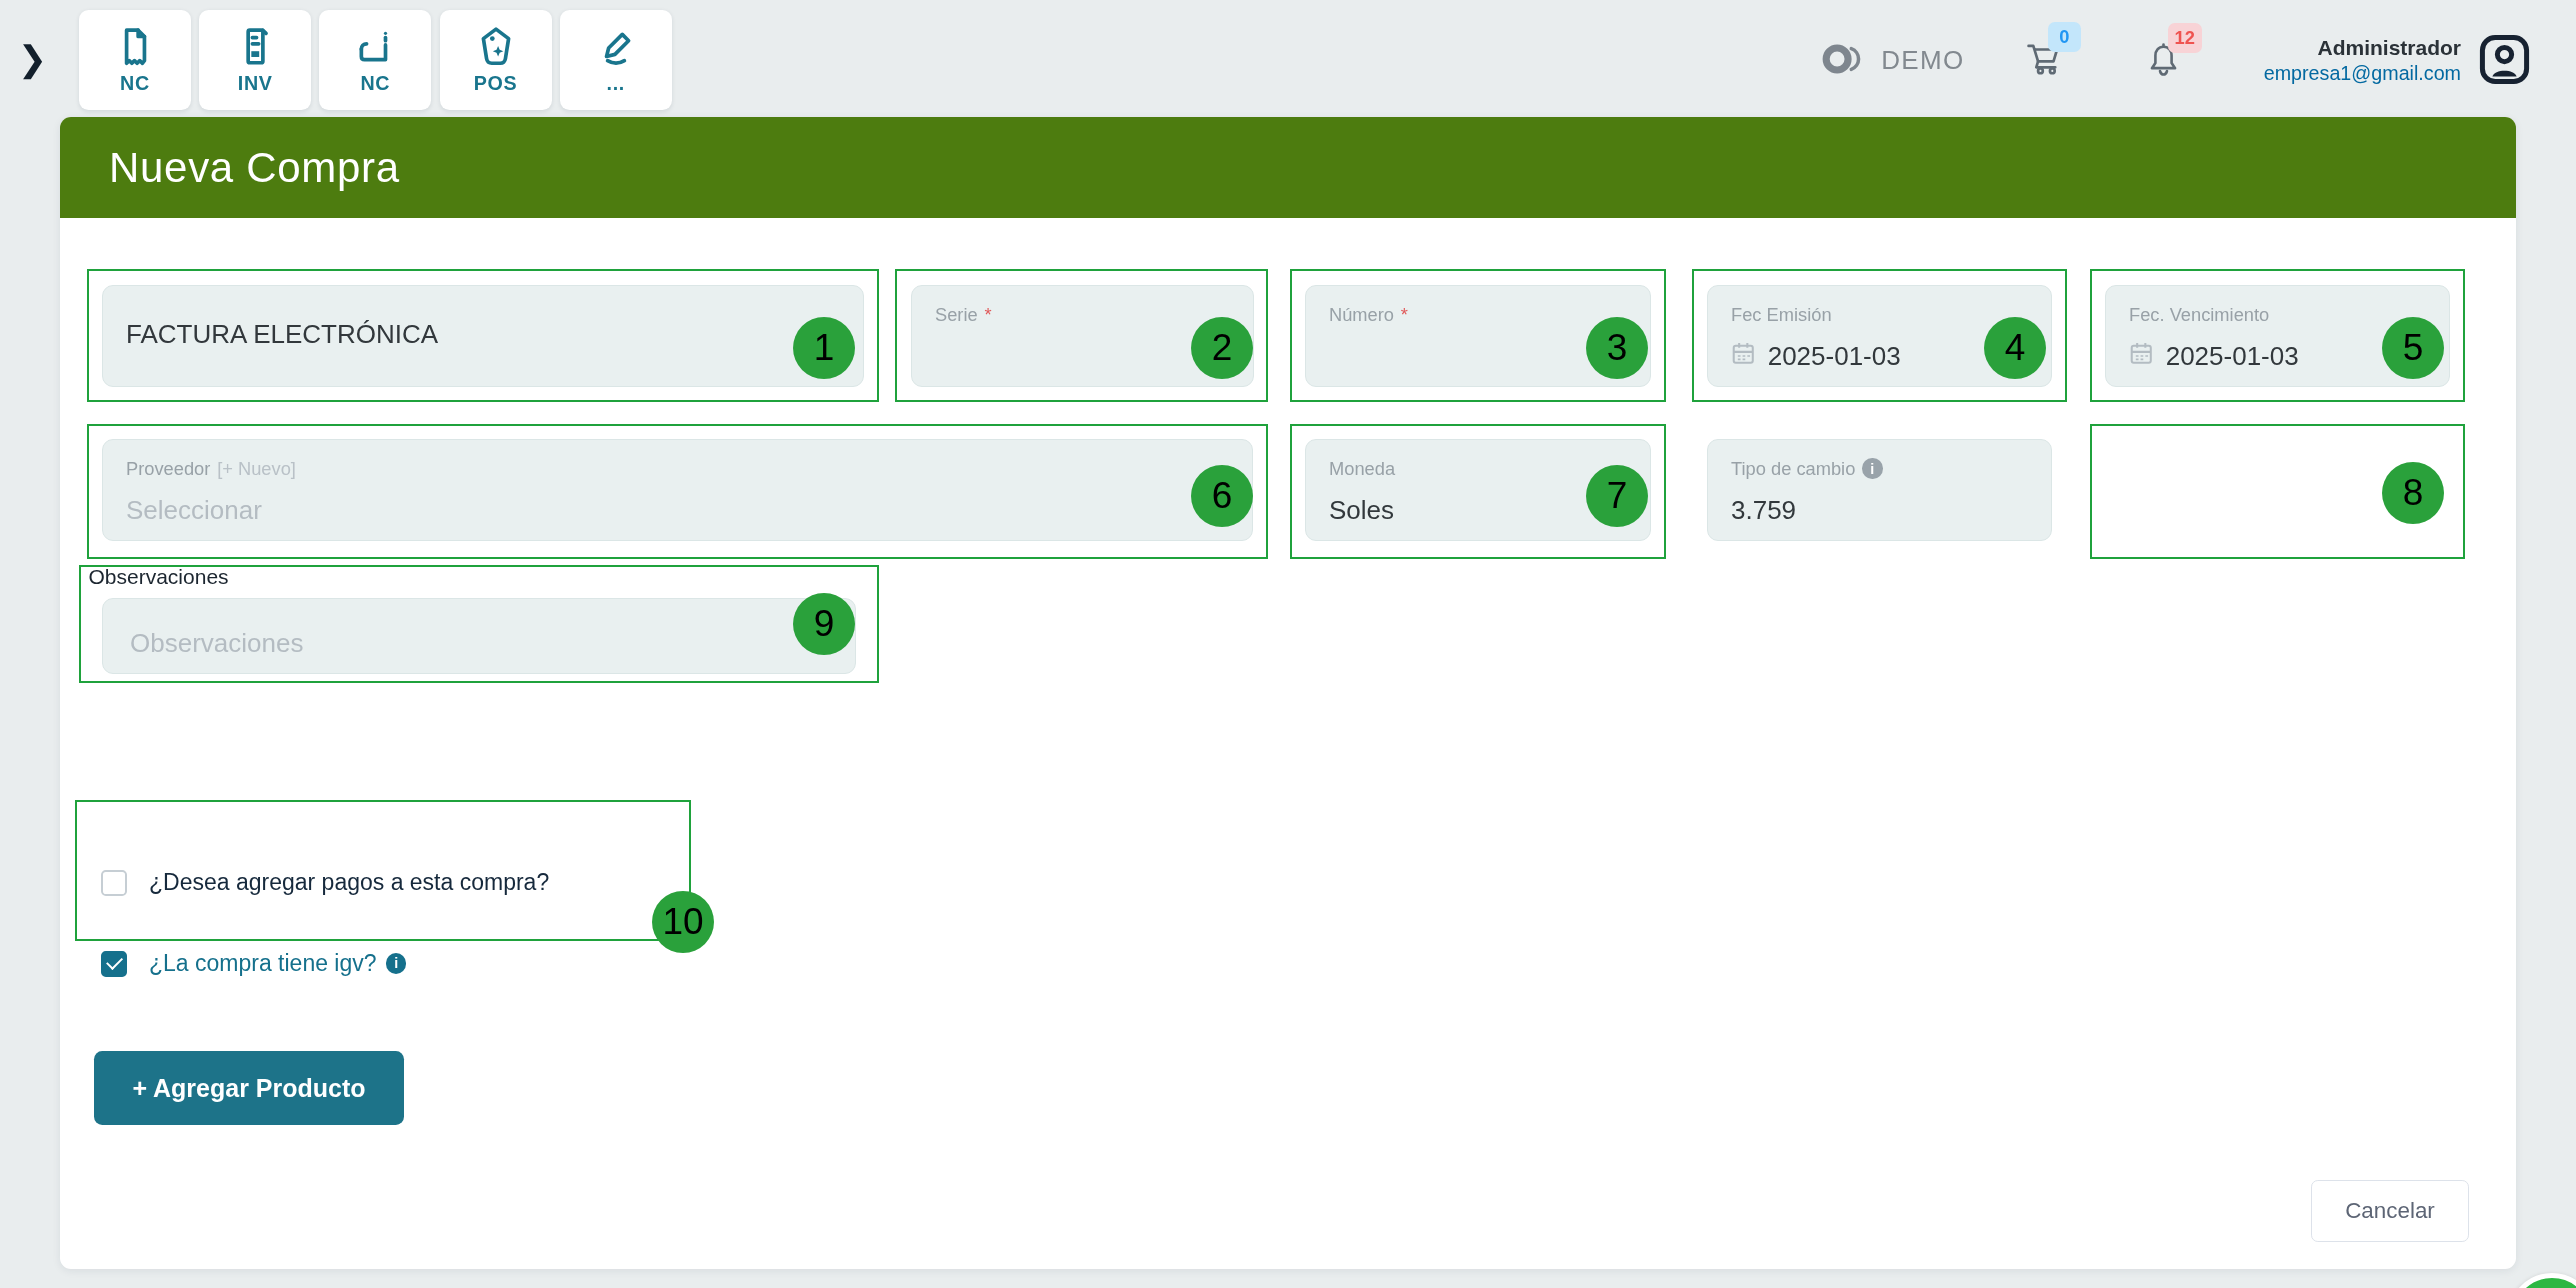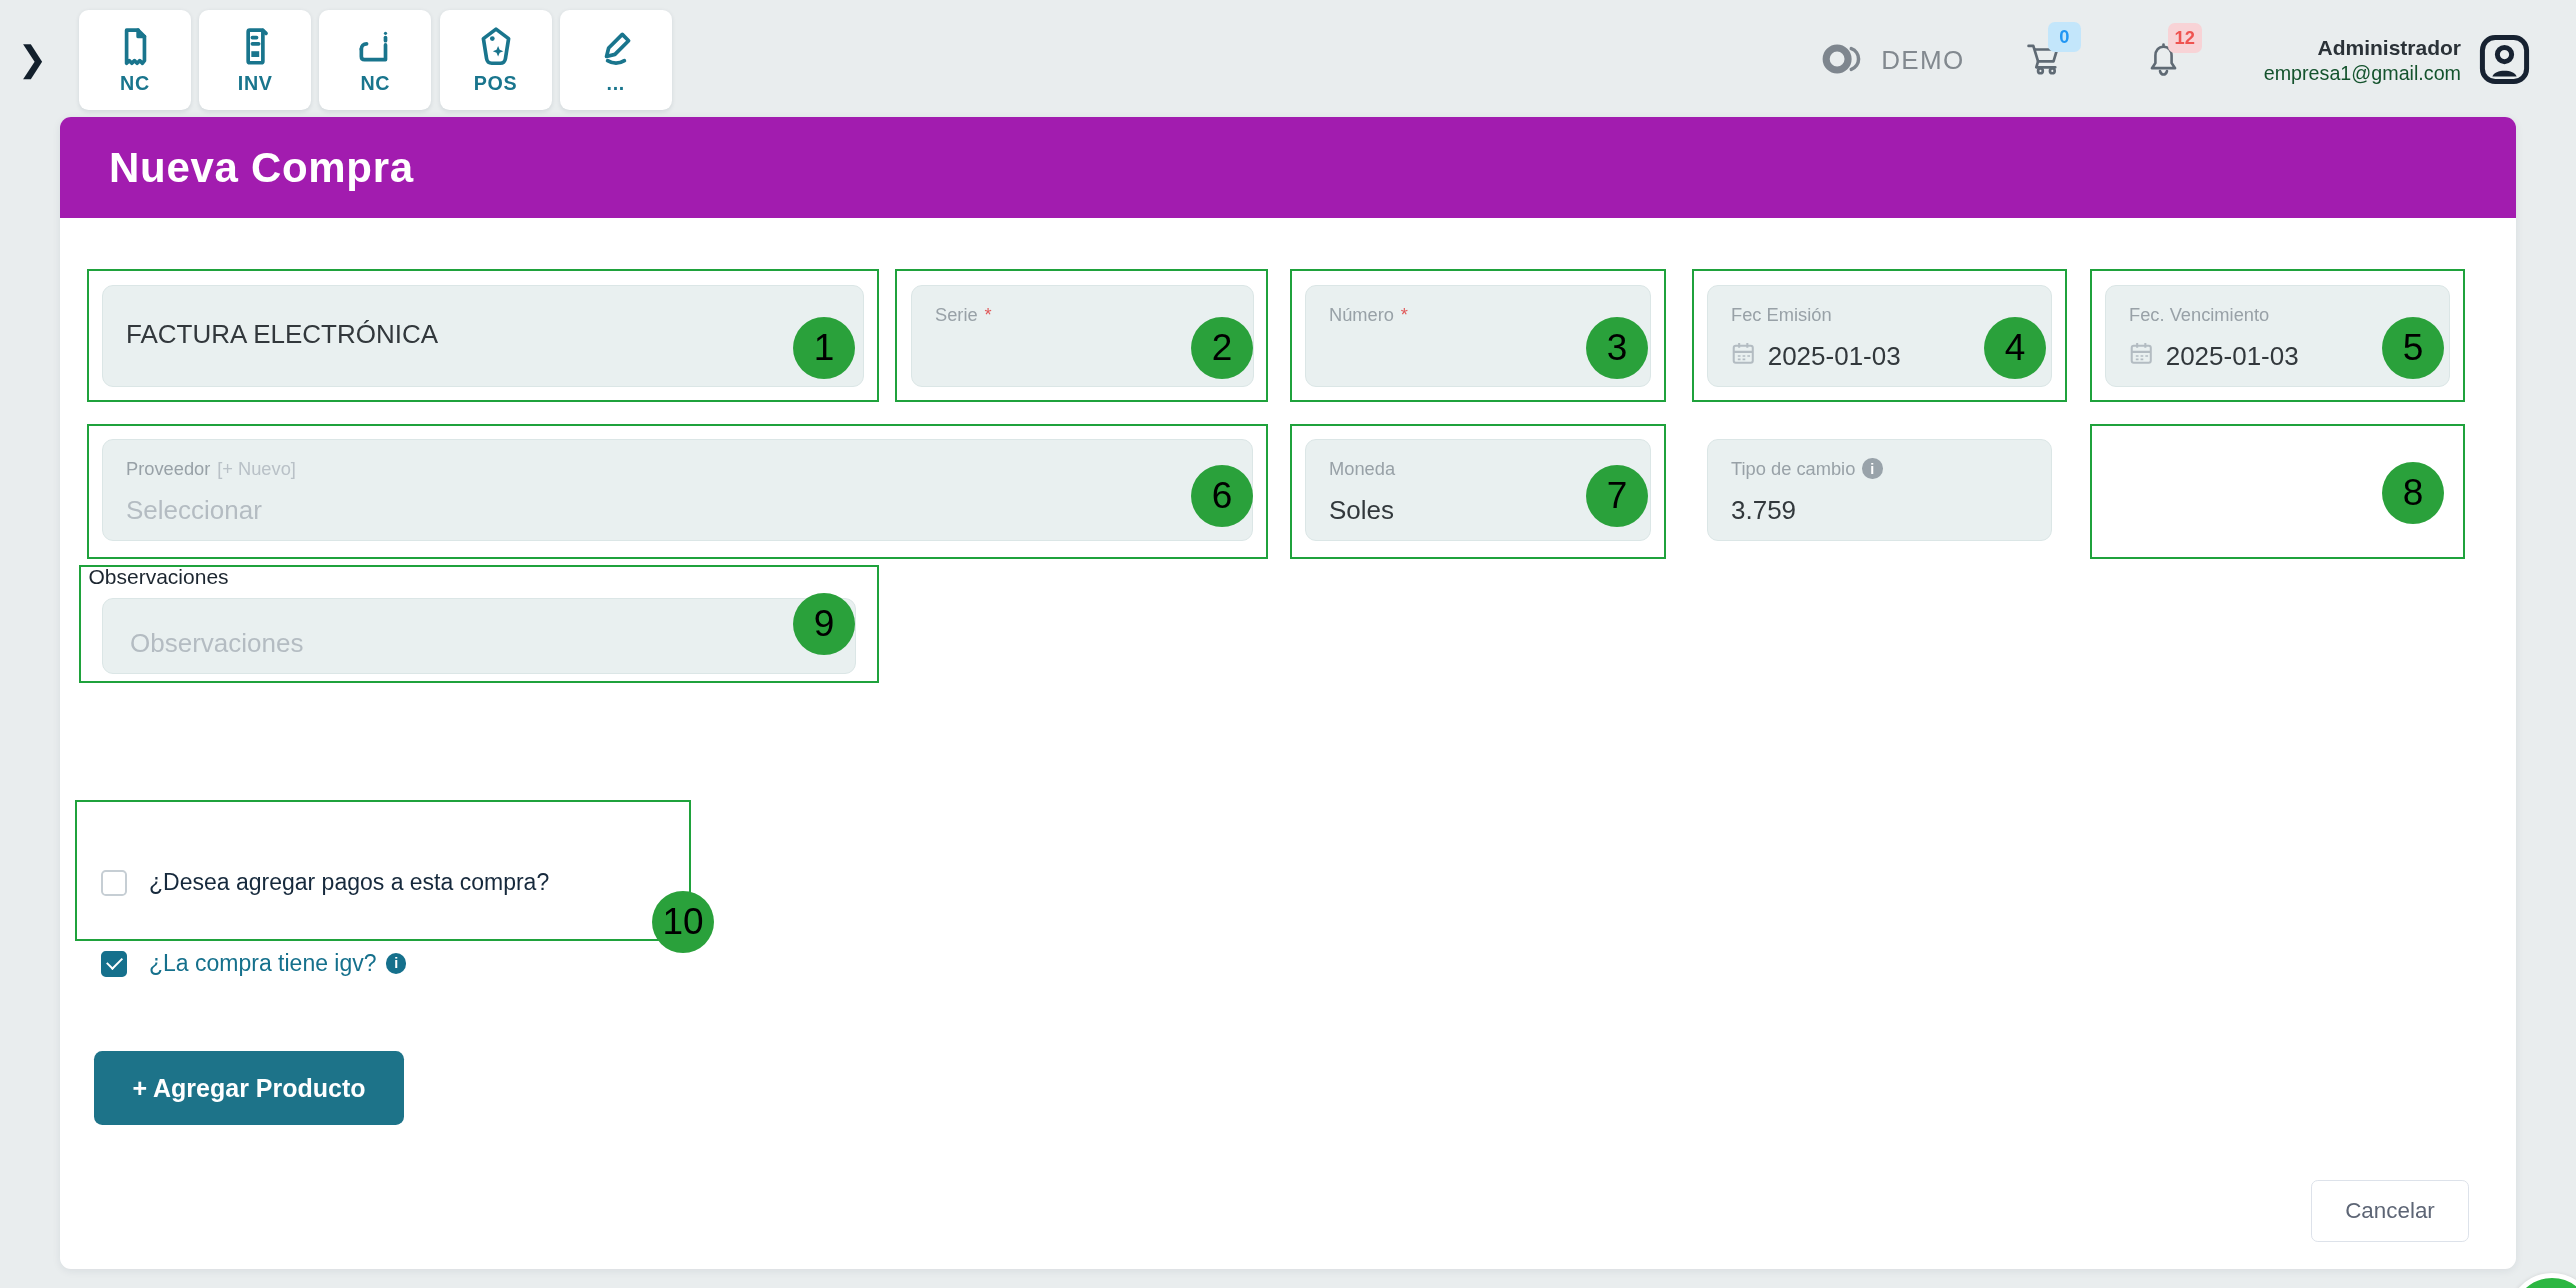--- a/index.html
+++ b/index.html
@@ -37,31 +37,31 @@
   .badge {
     position:absolute; top:-17.7px; left:23px;
     min-width:33px; height:30px; padding:0 6.8px;
     border-radius:6.8px; display:flex; align-items:center; justify-content:center;
     font-size:18.3px; font-weight:bold;
   }
   .badge.blue { background:#c3e6fb; color:#2196f3; }
   .badge.red  { background:#f8d3d6; color:#ef5350; }
   .user-block { text-align:right; margin-right:15px; cursor:pointer; }
   .user-name  { font-size:21px; font-weight:bold; color:#2b3238; line-height:26px; }
-  .user-email { font-size:19.7px; color:#14532d; line-height:24.5px; }
+  .user-email { font-size:19.7px; color:#0369a1; line-height:24.5px; }
 
   
   .card {
     position:absolute; left:60px; top:117px; width:2456px; height:1152px;
     background:#ffffff; border-radius:11px;
     box-shadow:0 2px 8.2px rgba(20,40,60,.08);
   }
   .card-header {
-    height:101px; background:#a21caf; border-radius:11px 11px 0 0;
-    display:flex; align-items:center; padding-left:49px;font-weight:bold;
+    height:101px; background:#4d7c0f; border-radius:11px 11px 0 0;
+    display:flex; align-items:center; padding-left:49px;
   }
   .card-title { color:#ffffff; font-size:42px; letter-spacing:0.7px; }
 
   
   .field {
     position:absolute; background:#e9f0f0; border:1.4px solid #dbe6e6; border-radius:11px;
     padding:17.7px 23px; cursor:pointer; overflow:hidden;
   }
   .flabel { font-size:18.3px; color:#98a1a7; display:flex; align-items:center; gap:6.8px; white-space:nowrap; }
   .flabel .lighter { color:#b9c1c7; }

